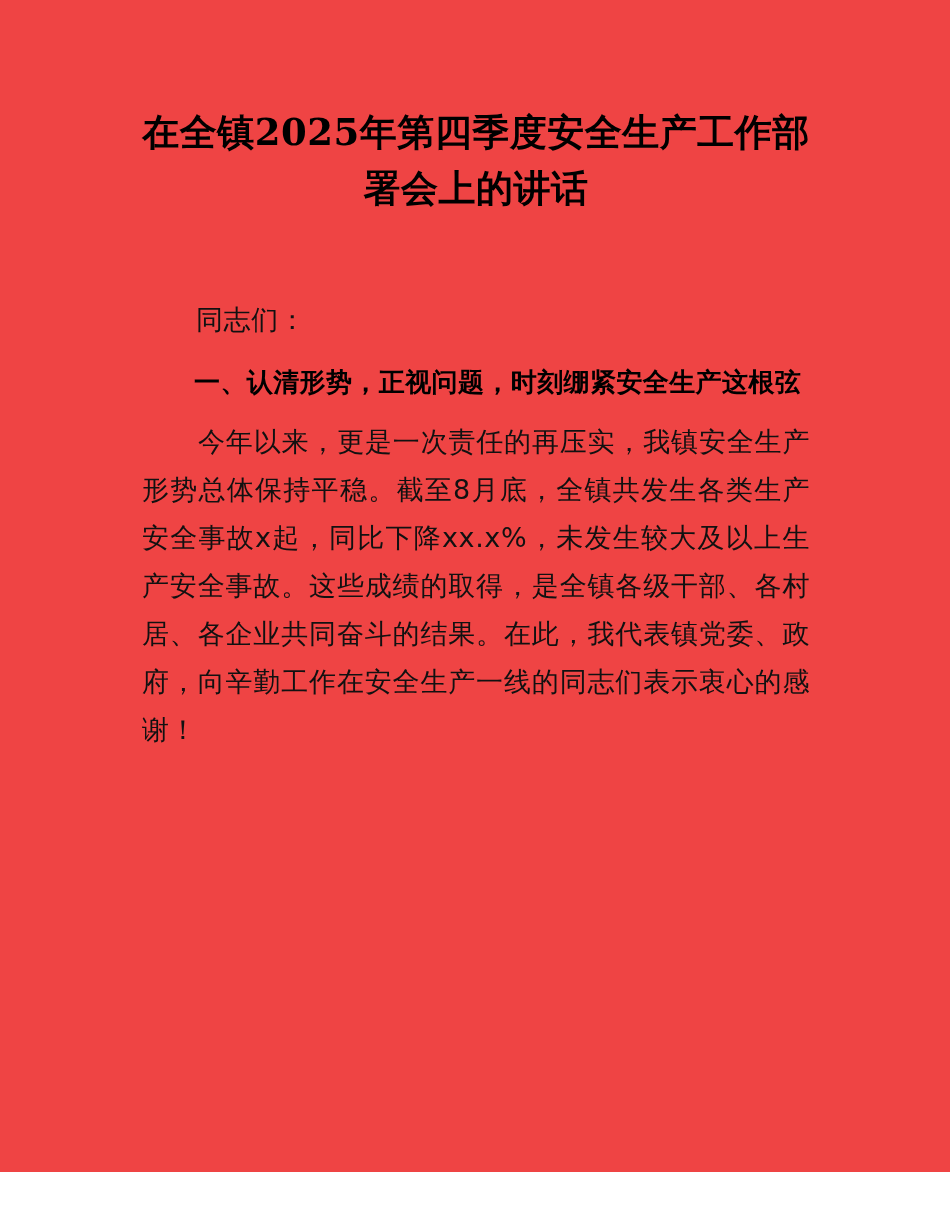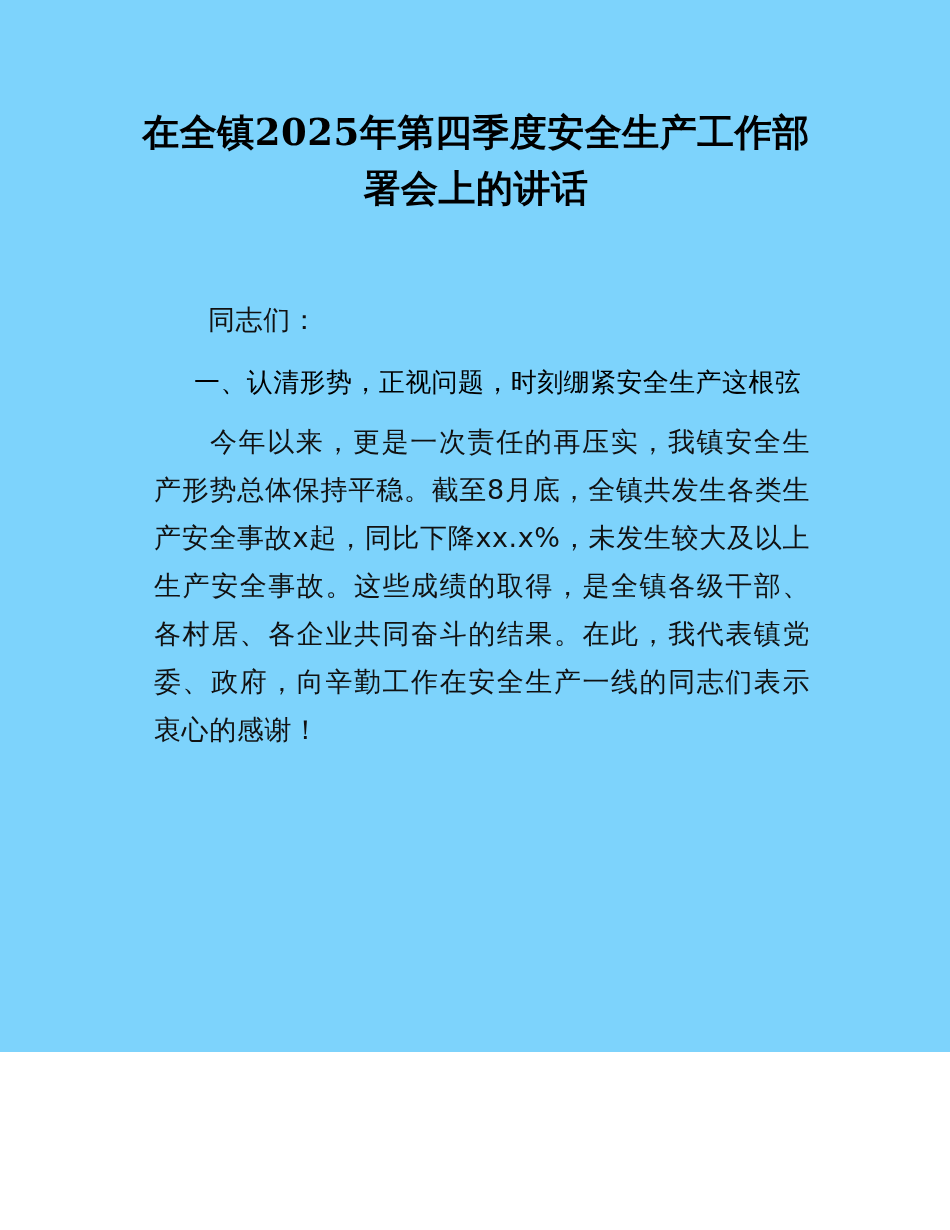--- a/index.html
+++ b/index.html
@@ -11,22 +11,22 @@
     height: 1230px;
     background: #ffffff;
     font-family: "DejaVu Serif", "Liberation Serif", serif;
     color: #000000;
     overflow: hidden;
   }
 
   .page {
     position: relative;
     width: 950px;
-    height: 1052px;
-    background: #7dd3fc;
+    height: 1172px;
+    background: #ef4444;
     box-sizing: border-box;
   }
 
   .content {
     position: absolute;
     left: 142px;
     top: 0;
     width: 668px;
   }
 
@@ -49,21 +49,21 @@
 
   
   .body-block {
     position: absolute;
     left: 0;
     top: 296px;
     width: 668px;
   }
 
   p.para {
-    margin: 0 0 0 12px;
+    margin: 0 0 0 0;
     padding: 0;
     font-family: "DejaVu Sans", "Liberation Sans", sans-serif;
     font-weight: 400;
     font-size: 27px;
     line-height: 48px;
     color: #111111;
     text-align: justify;
     text-justify: inter-character;
     letter-spacing: 0.6px;
     word-break: break-all;
@@ -80,21 +80,21 @@
 
   p.gap-before {
     margin-top: 16px;
   }
 
   
   h2.section-heading {
     margin: 16px 0 14px 0;
     padding: 0;
     font-family: "DejaVu Sans", "Liberation Sans", sans-serif;
-    font-weight: 400;
+    font-weight: 700;
     font-size: 26px;
     line-height: 44px;
     text-indent: 52px;
     letter-spacing: 0.4px;
     color: #000000;
     text-align: left;
   }
 </style>
 </head>
 <body>

